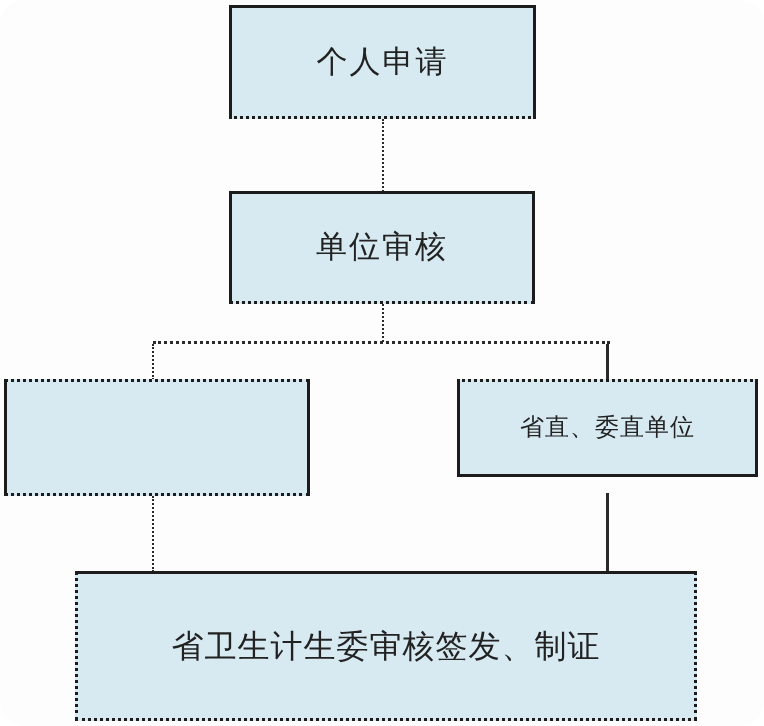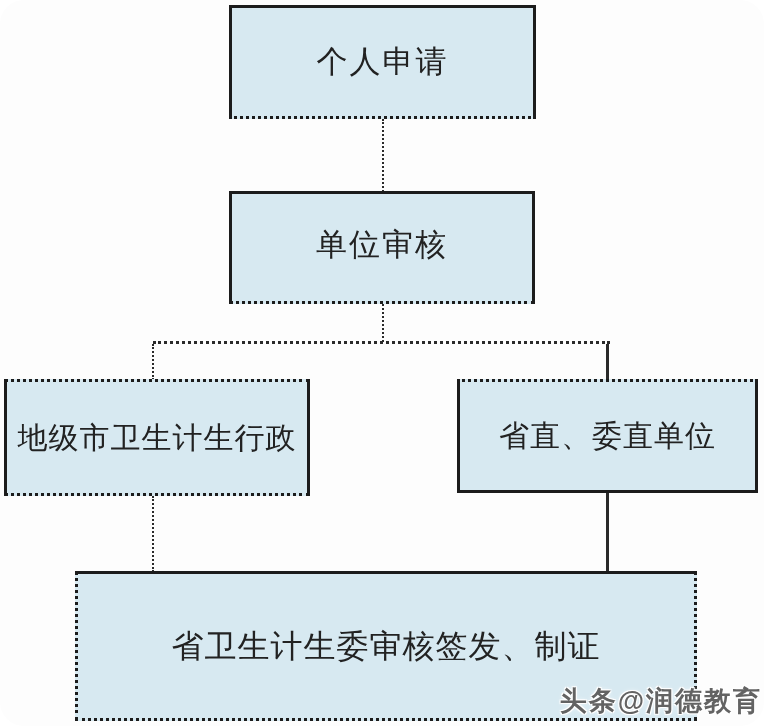--- a/index.html
+++ b/index.html
@@ -27,24 +27,24 @@
     text-align: center;
     color: var(--text-color, #222222);
     letter-spacing: 2px;
     line-height: 1.32;
   }
   .node span { display: block; }
 
   .node-1 { left: 229px; top: 5px;   width: 307px; height: 114px; font-size: 31px;
             border-bottom-style: dotted; }
   .node-2 { left: 229px; top: 191px; width: 306px; height: 113px; font-size: 31px;
-            border-bottom-style: dotted; font-family: Liberation Mono, monospace; }
+            border-bottom-style: dotted; }
   .node-3 { left: 4px;   top: 379px; width: 306px; height: 117px; font-size: 30px; letter-spacing: 1px;
             border-top-style: dotted; border-bottom-style: dotted; }
-  .node-4 { left: 457px; top: 379px; width: 301px; height: 114px; font-size: 30px; letter-spacing: 1px;
+  .node-4 { left: 457px; top: 379px; width: 301px; height: 98px; font-size: 24px; letter-spacing: 1px;
             border-top-style: dotted; }
   .node-5 { left: 75px;  top: 571px; width: 622px; height: 150px; font-size: 32px; letter-spacing: 1px;
             border-left-style: dotted; border-right-style: dotted; border-bottom-style: dotted; }
 
   .vline {
     position: absolute;
     width: 0;
     border-left: 2px dotted var(--line-color, #2a2a2a);
   }
   .vline.solid {
@@ -95,29 +95,27 @@
   <div class="node node-2">
     <span>单位审核</span>
   </div>
 
   <div class="vline conn-b"></div>
   <div class="hline conn-h"></div>
   <div class="vline conn-c"></div>
   <div class="vline solid conn-d"></div>
 
   <div class="node node-3">
-    <span>地级市卫生计生行政</span>
   </div>
 
   <div class="node node-4">
     <span>省直、委直单位</span>
   </div>
 
   <div class="vline conn-e"></div>
   <div class="vline solid conn-f"></div>
 
   <div class="node node-5">
     <span>省卫生计生委审核签发、制证</span>
   </div>
 
-  <div class="watermark">头条@润德教育</div>
 
 </div>
 
 </body></html>

